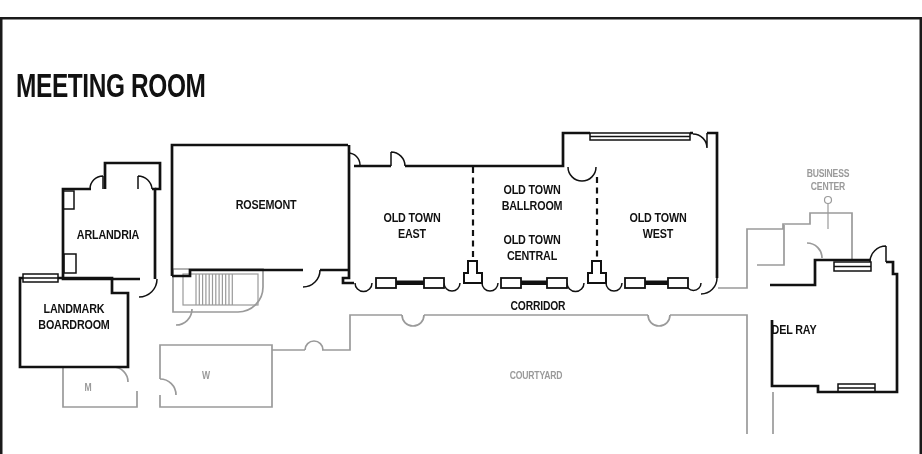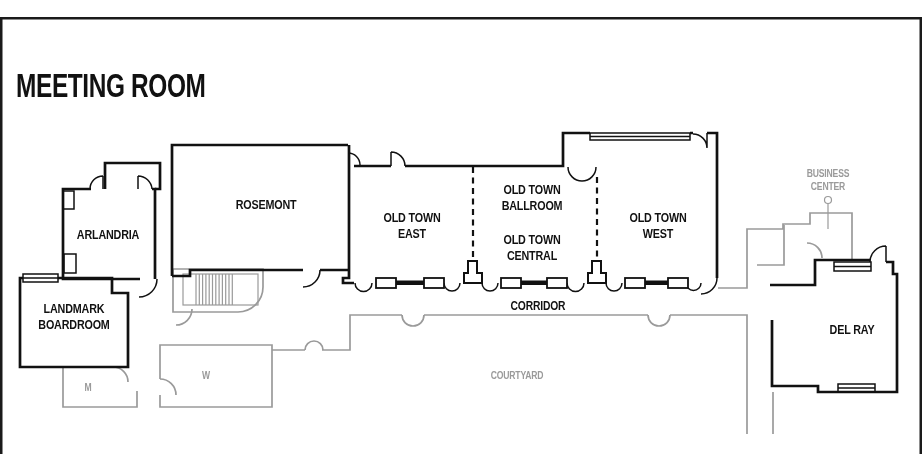--- a/index.html
+++ b/index.html
@@ -126,21 +126,21 @@
 <div class="lbl" style="left:412px;top:209px"><span>OLD TOWN
 EAST</span></div>
 <div class="lbl" style="left:532px;top:181px"><span>OLD TOWN
 BALLROOM</span></div>
 <div class="lbl" style="left:532px;top:231px"><span>OLD TOWN
 CENTRAL</span></div>
 <div class="lbl" style="left:658px;top:209px"><span>OLD TOWN
 WEST</span></div>
 <div class="lbl" style="left:74px;top:300px"><span>LANDMARK
 BOARDROOM</span></div>
-<div class="lbl" style="left:852px;top:313px"><span>DEL RAY</span></div>
+<div class="lbl" style="left:794px;top:313px"><span>DEL RAY</span></div>
 <div class="lbl gray fs10" style="left:828px;top:164px"><span>BUSINESS
 CENTER</span></div>
 <div class="lbl fs12" style="left:538px;top:290px"><span>CORRIDOR</span></div>
-<div class="lbl gray fs10" style="left:517px;top:359px"><span>COURTYARD</span></div>
+<div class="lbl gray fs10" style="left:536px;top:359px"><span>COURTYARD</span></div>
 <div class="lbl gray fs10" style="left:88px;top:371px"><span>M</span></div>
 <div class="lbl gray fs10" style="left:206px;top:359px"><span>W</span></div>
 
 </div>
 
 </body></html>

